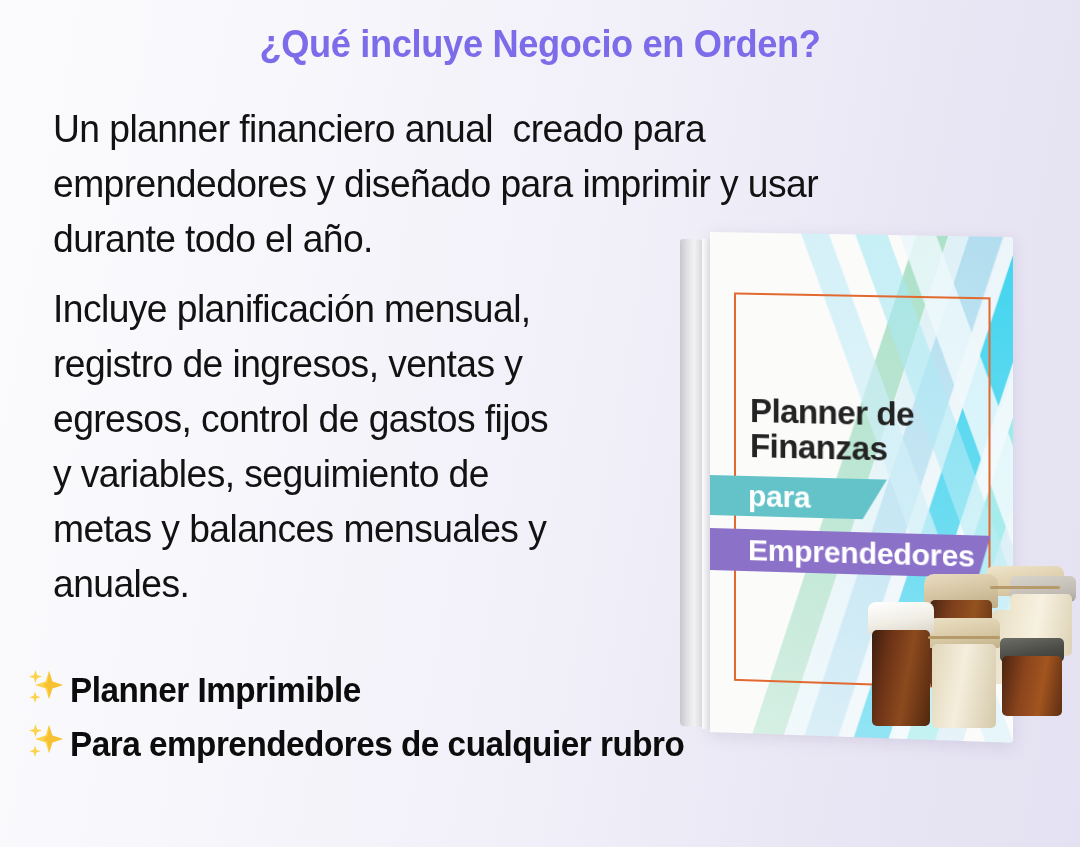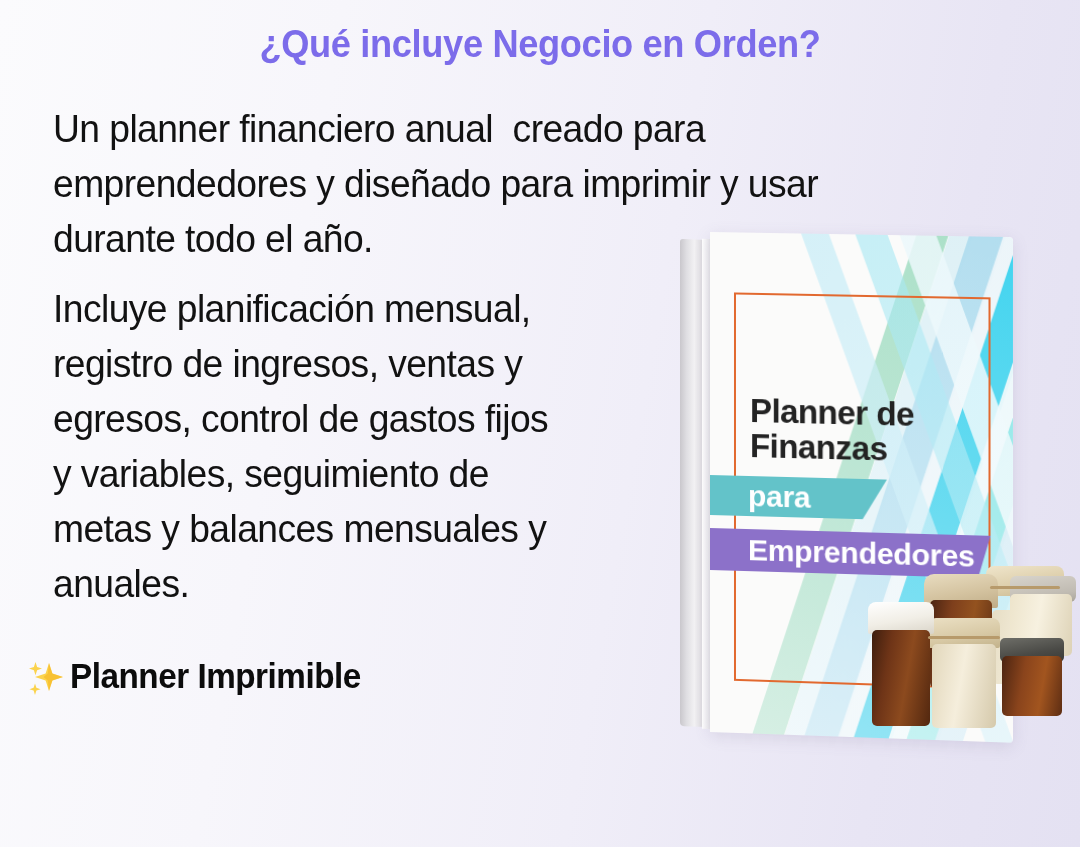--- a/index.html
+++ b/index.html
@@ -56,21 +56,21 @@
   #para-2 { top: 281px; }
 
   
   #features {
     position: absolute;
     left: 22px;
     top: 656px;
   }
   .feature-row {
     display: flex;
-    align-items: flex-start;
+    align-items: flex-end;
     height: 54px;
     white-space: nowrap;
   }
   .sparkle-icon {
     width: 46px;
     height: 46px;
     flex: 0 0 46px;
     position: relative;
     margin-right: 2px;
   }
@@ -314,20 +314,31 @@
           <path d="M27 7 L30.4 17.6 L41 21 L30.4 24.4 L27 35 L23.6 24.4 L13 21 L23.6 17.6 Z" fill="#FBD34D"></path>
           <path d="M27 7 L30.4 17.6 L41 21 L30.4 24.4 L27 35 L25.8 24.4 L21.5 21 L25.8 17.6 Z" fill="#F5B31E" opacity="0.55"></path>
           <path d="M13.5 6 L15.1 11 L20 12.6 L15.1 14.2 L13.5 19.2 L11.9 14.2 L7 12.6 L11.9 11 Z" fill="#FBD34D"></path>
           <path d="M13 27.5 L14.4 31.8 L18.6 33.2 L14.4 34.6 L13 38.9 L11.6 34.6 L7.4 33.2 L11.6 31.8 Z" fill="#FBD34D"></path>
         </svg>
       </span>
       <span class="feature-label">Planner Imprimible</span>
     </div>
 
 
+    <div class="feature-row">
+      <span class="sparkle-icon">
+        <svg viewBox="0 0 46 46" width="46" height="46" aria-hidden="true">
+          <path d="M27 7 L30.4 17.6 L41 21 L30.4 24.4 L27 35 L23.6 24.4 L13 21 L23.6 17.6 Z" fill="#FBD34D"></path>
+          <path d="M27 7 L30.4 17.6 L41 21 L30.4 24.4 L27 35 L25.8 24.4 L21.5 21 L25.8 17.6 Z" fill="#F5B31E" opacity="0.55"></path>
+          <path d="M13.5 6 L15.1 11 L20 12.6 L15.1 14.2 L13.5 19.2 L11.9 14.2 L7 12.6 L11.9 11 Z" fill="#FBD34D"></path>
+          <path d="M13 27.5 L14.4 31.8 L18.6 33.2 L14.4 34.6 L13 38.9 L11.6 34.6 L7.4 33.2 L11.6 31.8 Z" fill="#FBD34D"></path>
+        </svg>
+      </span>
+      <span class="feature-label">Para emprendedores de cualquier rubro</span>
+    </div>
 
   </div>
 
   <div id="book-mockup">
 
     <div id="book-shadow"></div>
 
     <div id="book-body">
 
       <div id="book-spine"></div>

